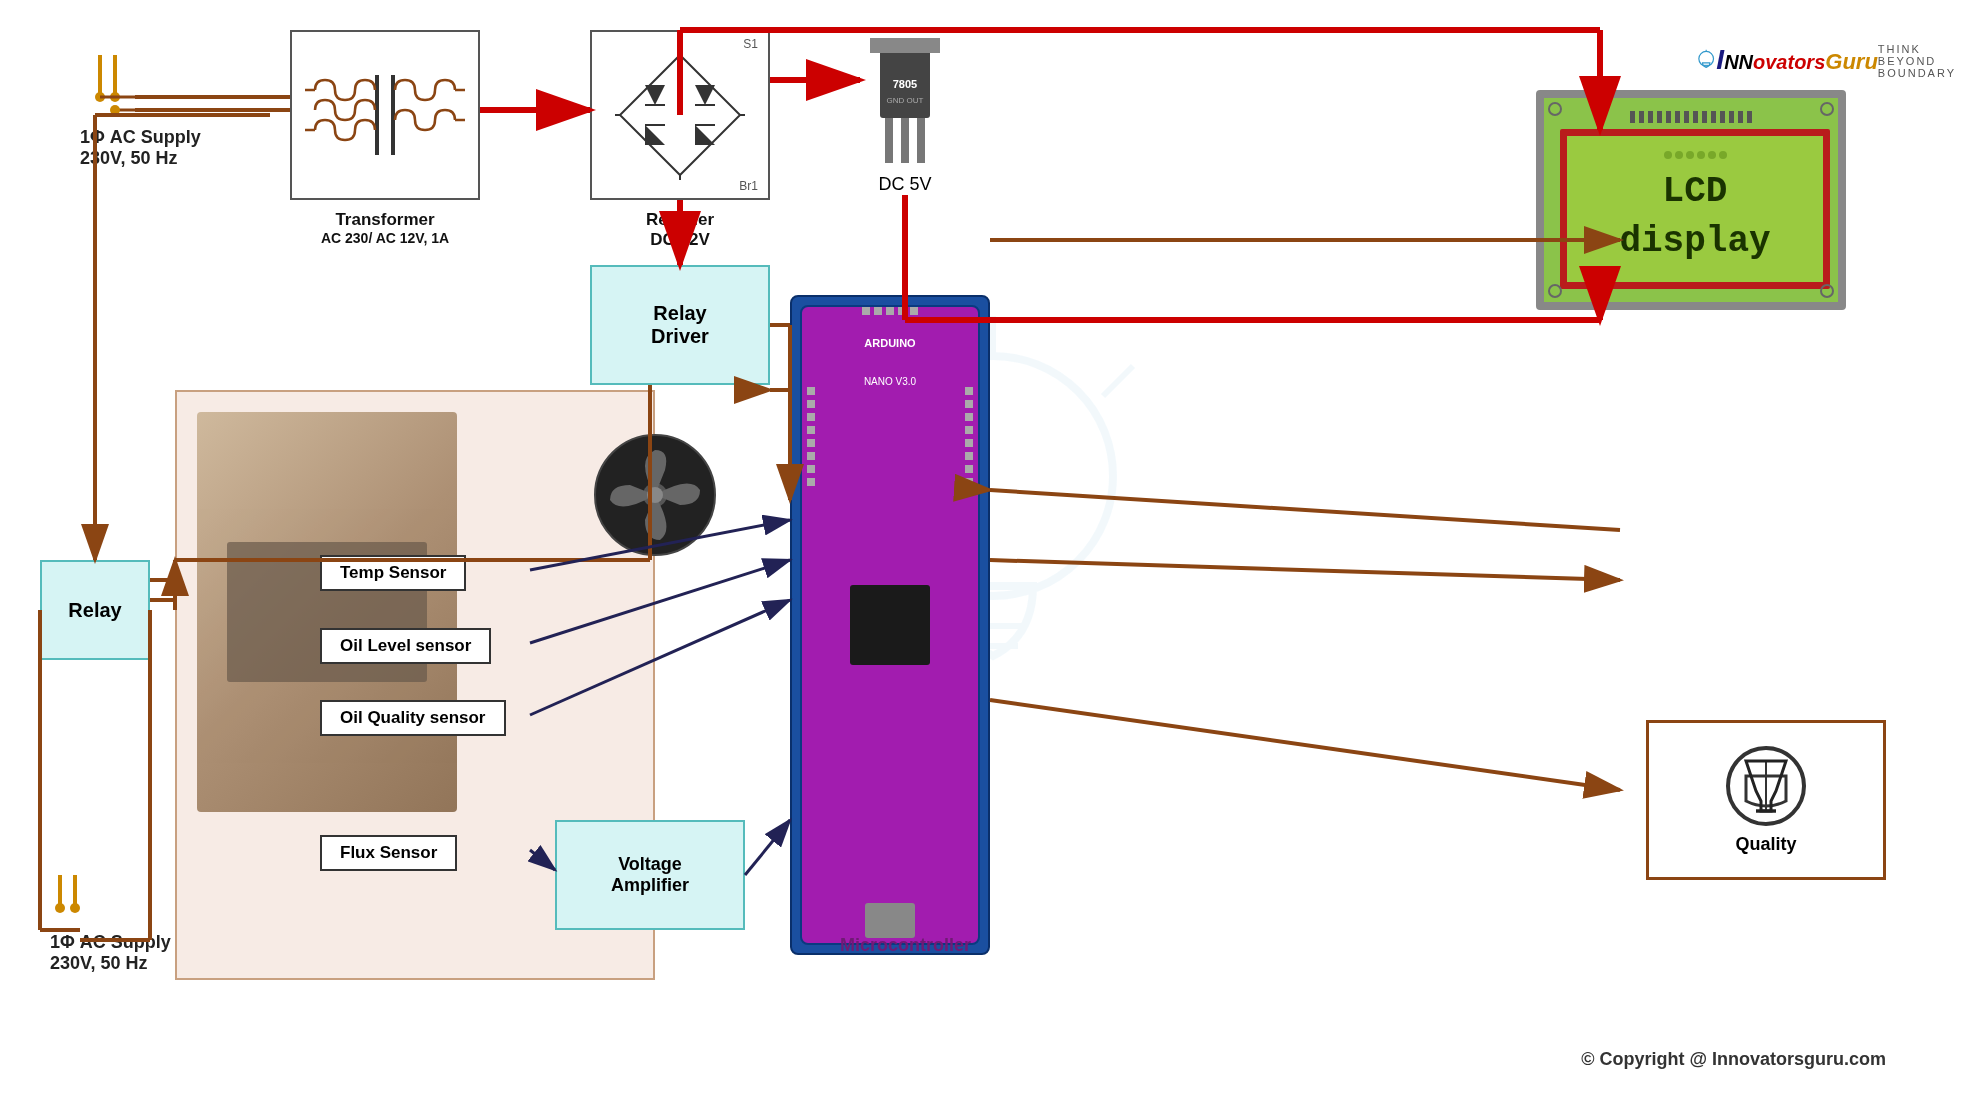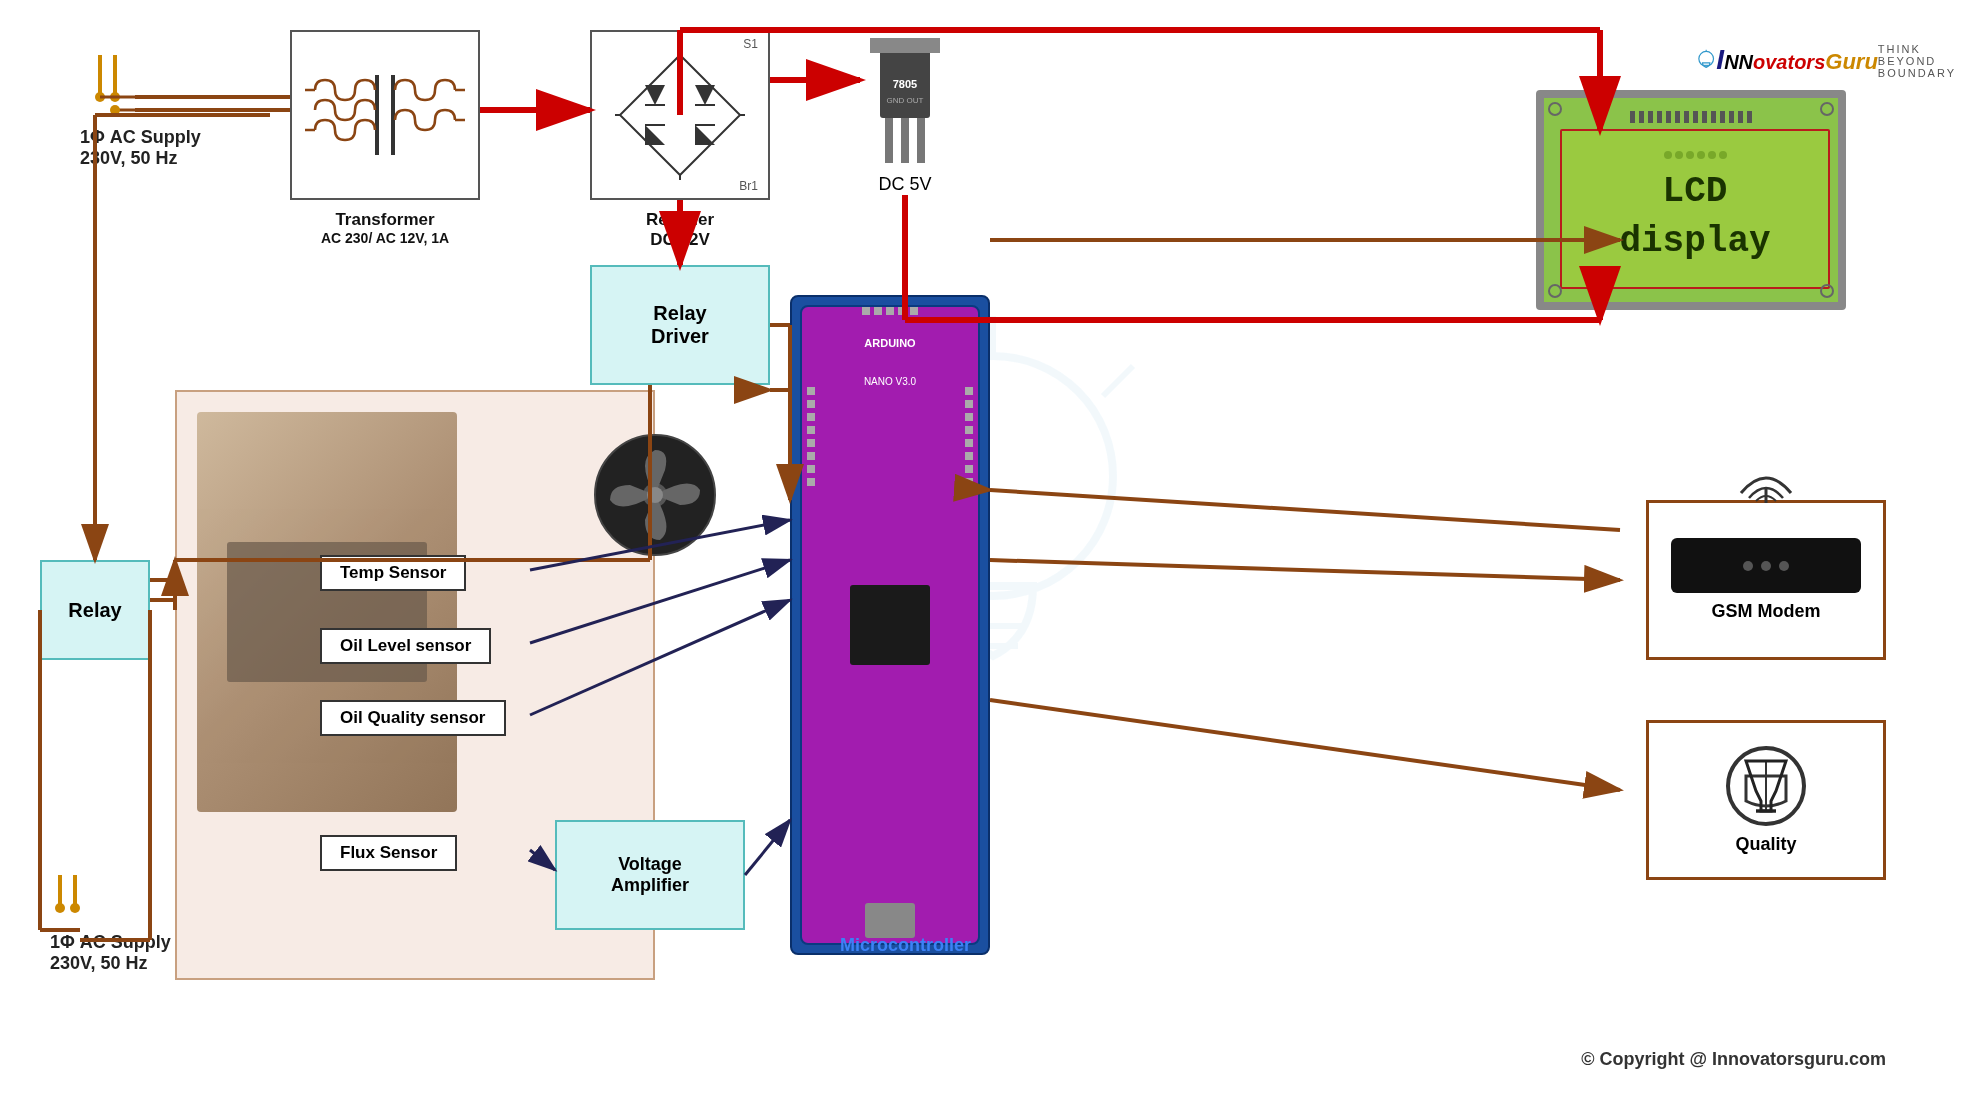--- a/index.html
+++ b/index.html
@@ -176,21 +176,21 @@
       color: #000;
       white-space: nowrap;
     }
 
     
     .micro-label {
       position: absolute;
       top: 935px; left: 840px;
       font-size: 18px;
       font-weight: bold;
-      color: #3b82f6;
+      color: #701a75;
     }
 
     
     .copyright {
       position: absolute;
       bottom: 25px; right: 100px;
       font-size: 18px;
       font-weight: bold;
       color: #333;
     }
@@ -442,21 +442,21 @@
         <div class="lcd-pin"></div>
       <div class="lcd-pin"></div>
         <div class="lcd-pin"></div>
         <div class="lcd-pin"></div>
       <div class="lcd-pin"></div>
         <div class="lcd-pin"></div>
         <div class="lcd-pin"></div>
       <div class="lcd-pin"></div>
         <div class="lcd-pin"></div>
     </div>
-    <div style="background:#9aca40;width:270px;height:160px;border:2px solid #b91c1c;display:flex;flex-direction:column;align-items:center;justify-content:center;border-radius:2px;margin-left:8px;">
+    <div style="background:#9aca40;width:270px;height:160px;border:7px solid #b91c1c;display:flex;flex-direction:column;align-items:center;justify-content:center;border-radius:2px;margin-left:8px;">
       <div style="display:flex;gap:3px;margin-bottom:8px;opacity:0.7;">
         <div style="width:8px;height:8px;background:#6a9a20;border-radius:50%;"></div>
         <div style="width:8px;height:8px;background:#6a9a20;border-radius:50%;"></div>
         <div style="width:8px;height:8px;background:#6a9a20;border-radius:50%;"></div>
         <div style="width:8px;height:8px;background:#6a9a20;border-radius:50%;"></div>
         <div style="width:8px;height:8px;background:#6a9a20;border-radius:50%;"></div>
         <div style="width:8px;height:8px;background:#6a9a20;border-radius:50%;"></div>
       </div>
       <div class="lcd-text">
         <div>LCD</div>
@@ -553,37 +553,20 @@
         <div style="width:8px;height:8px;background:#aaa;"></div>
         <div style="width:8px;height:8px;background:#aaa;"></div>
         <div style="width:8px;height:8px;background:#aaa;"></div>
         <div style="width:8px;height:8px;background:#aaa;"></div>
       </div>
     </div>
   </div>
 
   <div class="micro-label">Microcontroller</div>
 
-  <div class="gsm-box">
-
-    <div class="gsm-antenna">
-      <svg width="60" height="45" viewBox="0 0 60 45">
-        <line x1="30" y1="45" x2="30" y2="30" stroke="#333" stroke-width="3"></line>
-        <path d="M 5,35 Q 30,5 55,35" fill="none" stroke="#333" stroke-width="3"></path>
-        <path d="M 13,40 Q 30,20 47,40" fill="none" stroke="#333" stroke-width="2.5"></path>
-        <path d="M 20,43 Q 30,33 40,43" fill="none" stroke="#333" stroke-width="2"></path>
-      </svg>
-    </div>
-    <div class="gsm-modem-body">
-      <div class="gsm-dot"></div>
-      <div class="gsm-dot"></div>
-      <div class="gsm-dot"></div>
-    </div>
-    <div style="margin-top:8px;font-size:18px;font-weight:bold;">GSM Modem</div>
-  </div>
 
   <div class="buzzer-box">
     <div class="buzzer-body">
       <svg width="60" height="60" viewBox="0 0 60 60">
 
         <path d="M30,5 L30,55" stroke="#333" stroke-width="2" fill="none"></path>
 
         <path d="M10,20 L10,45 Q30,55 50,45 L50,20 Z" fill="none" stroke="#333" stroke-width="3"></path>
 
         <line x1="20" y1="55" x2="40" y2="55" stroke="#333" stroke-width="3"></line>

